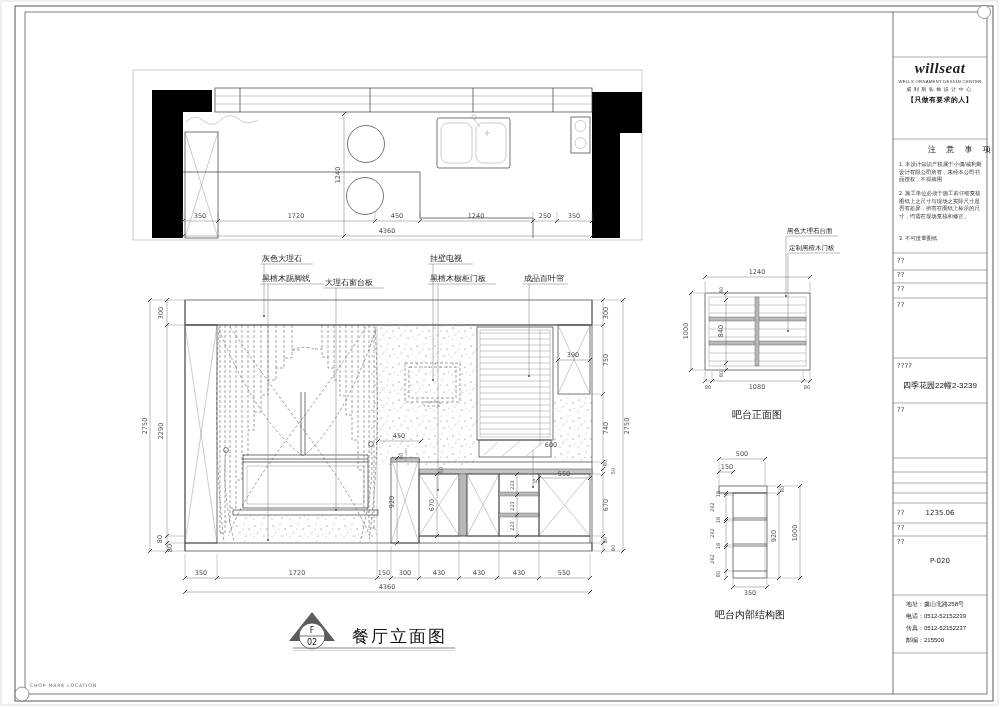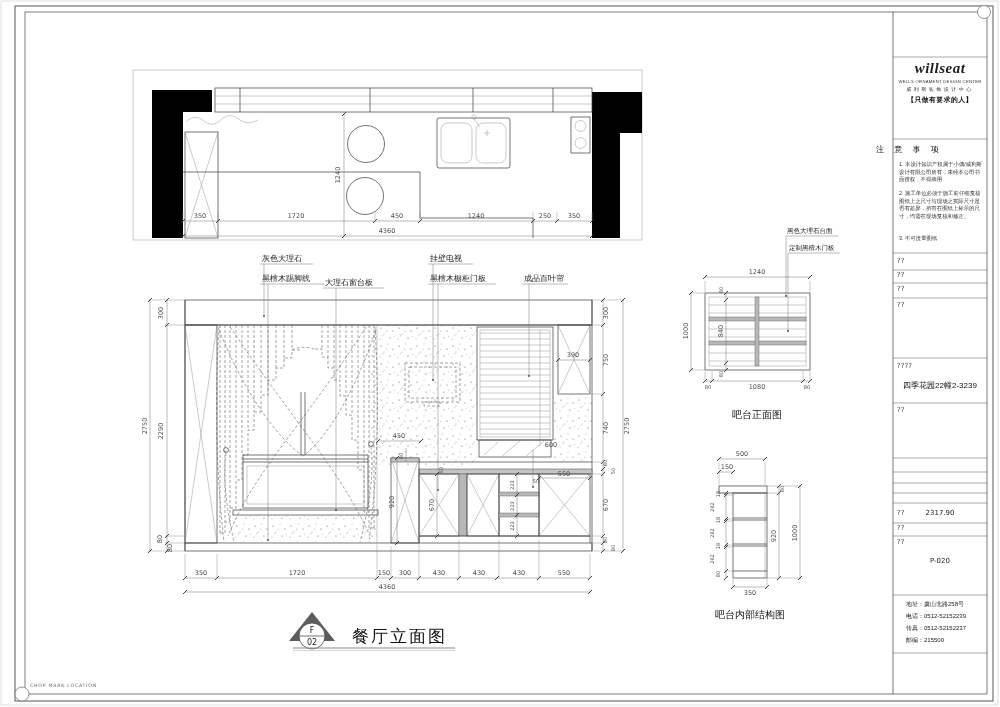--- a/index.html
+++ b/index.html
@@ -393,36 +393,36 @@
     <path d="M893,57H987M893,139H987M893,253H987M893,270H987M893,283H987M893,298H987M893,358H987M893,403H987M893,458H987M893,472H987M893,483H987M893,493H987M893,503H987M893,523H987M893,536H987M893,595H987M893,653H987" stroke="#555" stroke-width=".5" fill="none"></path>
   </g>
 </svg>
 
 <div>
   <div class="tb tb-center logo-word" style="top:60px">willseat</div>
   <div class="tb tb-center logo-l1" style="top:79px">WELLS ORNAMENT DESIGN CENTER</div>
   <div class="tb tb-center logo-l2" style="top:86px">威利斯装饰设计中心</div>
   <div class="tb tb-center logo-sl" style="top:95px">【只做有要求的人】</div>
 
-  <div class="tb nt" style="left:876px;top:144px">注 意 事 项</div>
+  <div class="tb nt" style="left:928px;top:144px">注 意 事 项</div>
   <div class="tb np" style="left:899px;top:161px">1. 本设计知识产权属于小偶/威利斯设计有限公司所有，未经本公司书面授权，不得摘用</div>
   <div class="tb np" style="left:899px;top:190px">2. 施工单位必须于施工前仔细复核图纸上之尺寸与现场之实际尺寸是否有差异，所有在图纸上标示的尺寸，均需在现场复核和修正。</div>
   <div class="tb np" style="left:899px;top:235px">3. 不可度量图纸</div>
 
   <div class="tb ph" style="left:897px;top:257px">??</div>
   <div class="tb ph" style="left:897px;top:271px">??</div>
   <div class="tb ph" style="left:897px;top:285px">??</div>
   <div class="tb ph" style="left:897px;top:301px">??</div>
 
   <div class="tb ph" style="left:897px;top:362px">????</div>
   <div class="tb tb-center proj" style="top:380px">四季花园22幢2-3239</div>
   <div class="tb ph" style="left:897px;top:406px">??</div>
 
   <div class="tb ph" style="left:897px;top:509px">??</div>
-  <div class="tb tb-center val" style="top:509px">2317.90</div>
+  <div class="tb tb-center val" style="top:509px">1235.06</div>
   <div class="tb ph" style="left:897px;top:524px">??</div>
   <div class="tb ph" style="left:897px;top:538px">??</div>
   <div class="tb tb-center val" style="top:557px">P-020</div>
 
   <div class="tb addr" style="left:906px;top:601px">地址：虞山北路258号</div>
   <div class="tb addr" style="left:906px;top:613px">电话：0512-52152239</div>
   <div class="tb addr" style="left:906px;top:625px">传真：0512-52152237</div>
   <div class="tb addr" style="left:906px;top:637px">邮编：215500</div>
 </div>
 </div>

